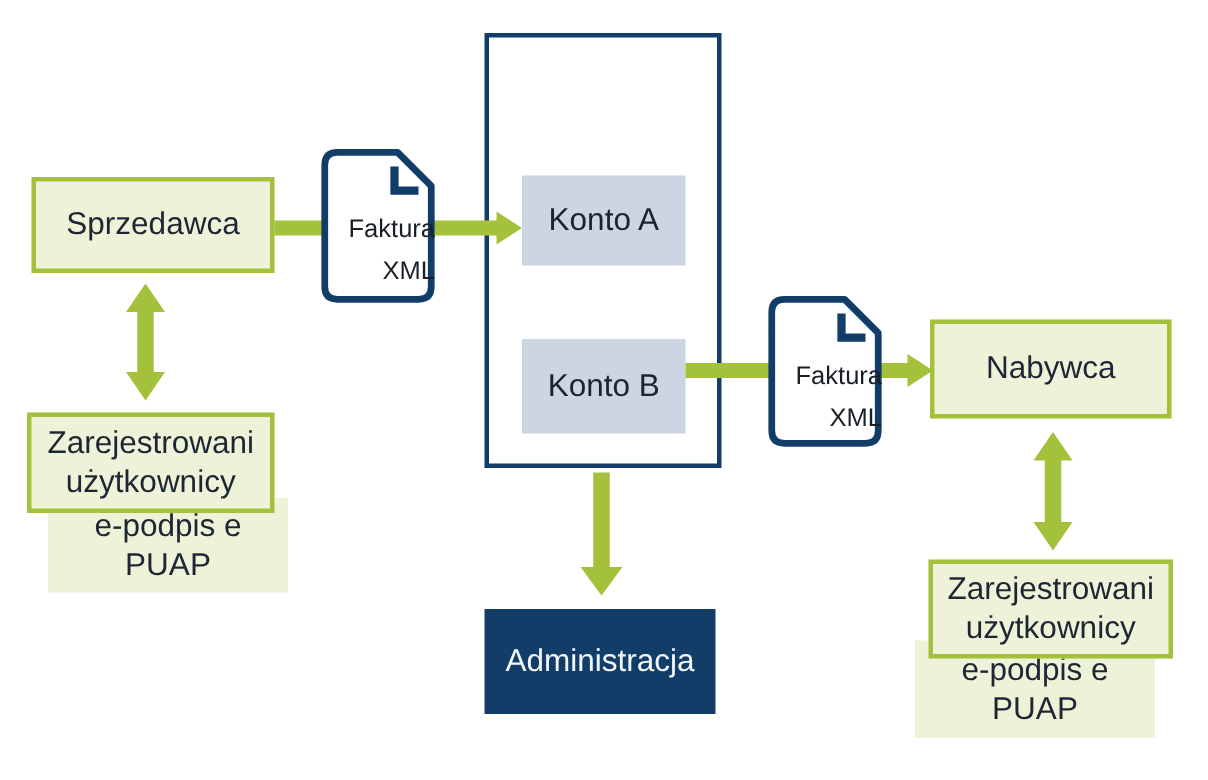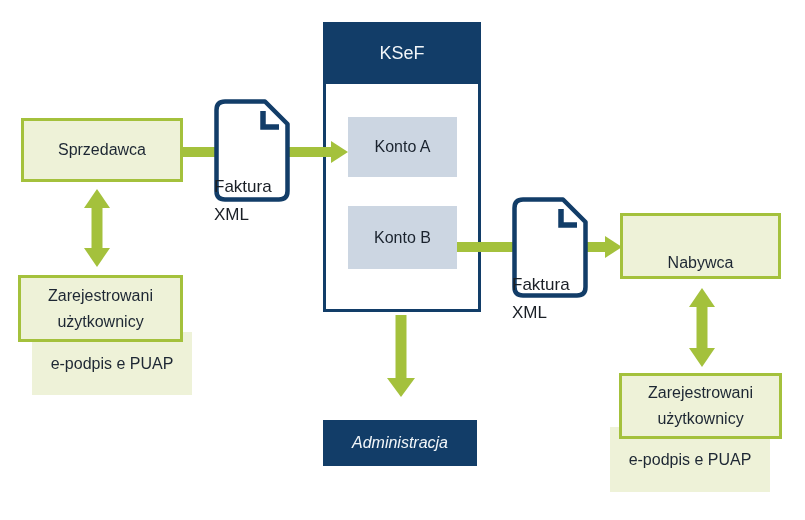--- a/index.html
+++ b/index.html
@@ -8,21 +8,21 @@
     width:805px;height:520px;
     background:#ffffff;
     font-family:"Liberation Sans","DejaVu Sans",sans-serif;
     overflow:hidden;
   }
   .box{
     position:absolute;
     display:flex;flex-direction:column;
     align-items:center;justify-content:center;
     text-align:center;
-    font-size:16px;line-height:26px;
+    font-size:21px;line-height:26px;
     box-sizing:border-box;
     z-index:2;
   }
   .greenbox{
     background:var(--green-fill);
     border:3px solid var(--green);
     color:var(--dark-text);
   }
   .plainlight{
     background:var(--green-fill);
@@ -46,39 +46,38 @@
     box-sizing:border-box;
     z-index:2;
   }
   #ksef-header{
     position:absolute;
     left:323px;top:22px;width:158px;height:62px;
     font-size:18px;
     z-index:3;
   }
   #konto-a{left:348px;top:117px;width:109px;height:60px;z-index:3;}
-  #konto-b{left:348px;top:206px;width:109px;height:63px;z-index:3;}
+  #konto-b{left:348px;top:226px;width:109px;height:63px;z-index:3;}
   #sprzedawca{left:21px;top:118px;width:162px;height:64px;}
-  #nabywca{left:620px;top:213px;width:161px;height:66px;justify-content:flex-end;}
+  #nabywca{left:620px;top:213px;width:161px;height:66px;}
   #zarejestrowani-left{left:18px;top:275px;width:165px;height:67px;}
   #epodpis-left{left:32px;top:332px;width:160px;height:63px;}
   #zarejestrowani-right{left:619px;top:373px;width:163px;height:66px;}
   #epodpis-right{left:610px;top:427px;width:160px;height:65px;}
-  #administracja{left:323px;top:420px;width:154px;height:46px;font-style:italic;}
+  #administracja{left:323px;top:406px;width:154px;height:70px;}
   .doc{
     position:absolute;
     z-index:6;
   }
   .doc .doc-label{
     position:absolute;
     left:0;top:40px;width:100%;
-    text-align:left;
+    text-align:right;
     font-size:17px;line-height:28px;
     color:var(--doc-text);
-    margin-top:34px;
   }
   #doc1{left:214px;top:99px;width:76px;height:103px;}
   #doc2{left:512px;top:197px;width:76px;height:101px;}
   #connectors{
     position:absolute;left:0;top:0;width:805px;height:520px;
     z-index:5;pointer-events:none;
   }
   #connectors path{fill:var(--green);}
 </style>
 </head>
@@ -142,23 +141,20 @@
       <path d="M11 2.5 L51 2.5 L73.5 25 L73.5 92 Q73.5 100.5 65 100.5 L11 100.5 Q2.5 100.5 2.5 92 L2.5 11 Q2.5 2.5 11 2.5 Z" fill="#ffffff" stroke="var(--navy)" stroke-width="4.5" stroke-linejoin="round"></path>
       <path d="M49 12 L49 28 L65 28" fill="none" stroke="var(--navy)" stroke-width="5.5"></path>
     </svg>
     <div class="doc-label">
       <span style="display:block">Faktura</span>
       <span style="display:block">XML</span>
     </div>
   </div>
 
   <div id="ksef-container"></div>
-  <div class="box navybox" id="ksef-header">
-    <span>KSeF</span>
-  </div>
   <div class="box kontobox" id="konto-a">
     <span>Konto A</span>
   </div>
   <div class="box kontobox" id="konto-b">
     <span>Konto B</span>
   </div>
 
   <div class="box navybox" id="administracja">
     <span>Administracja</span>
   </div>

